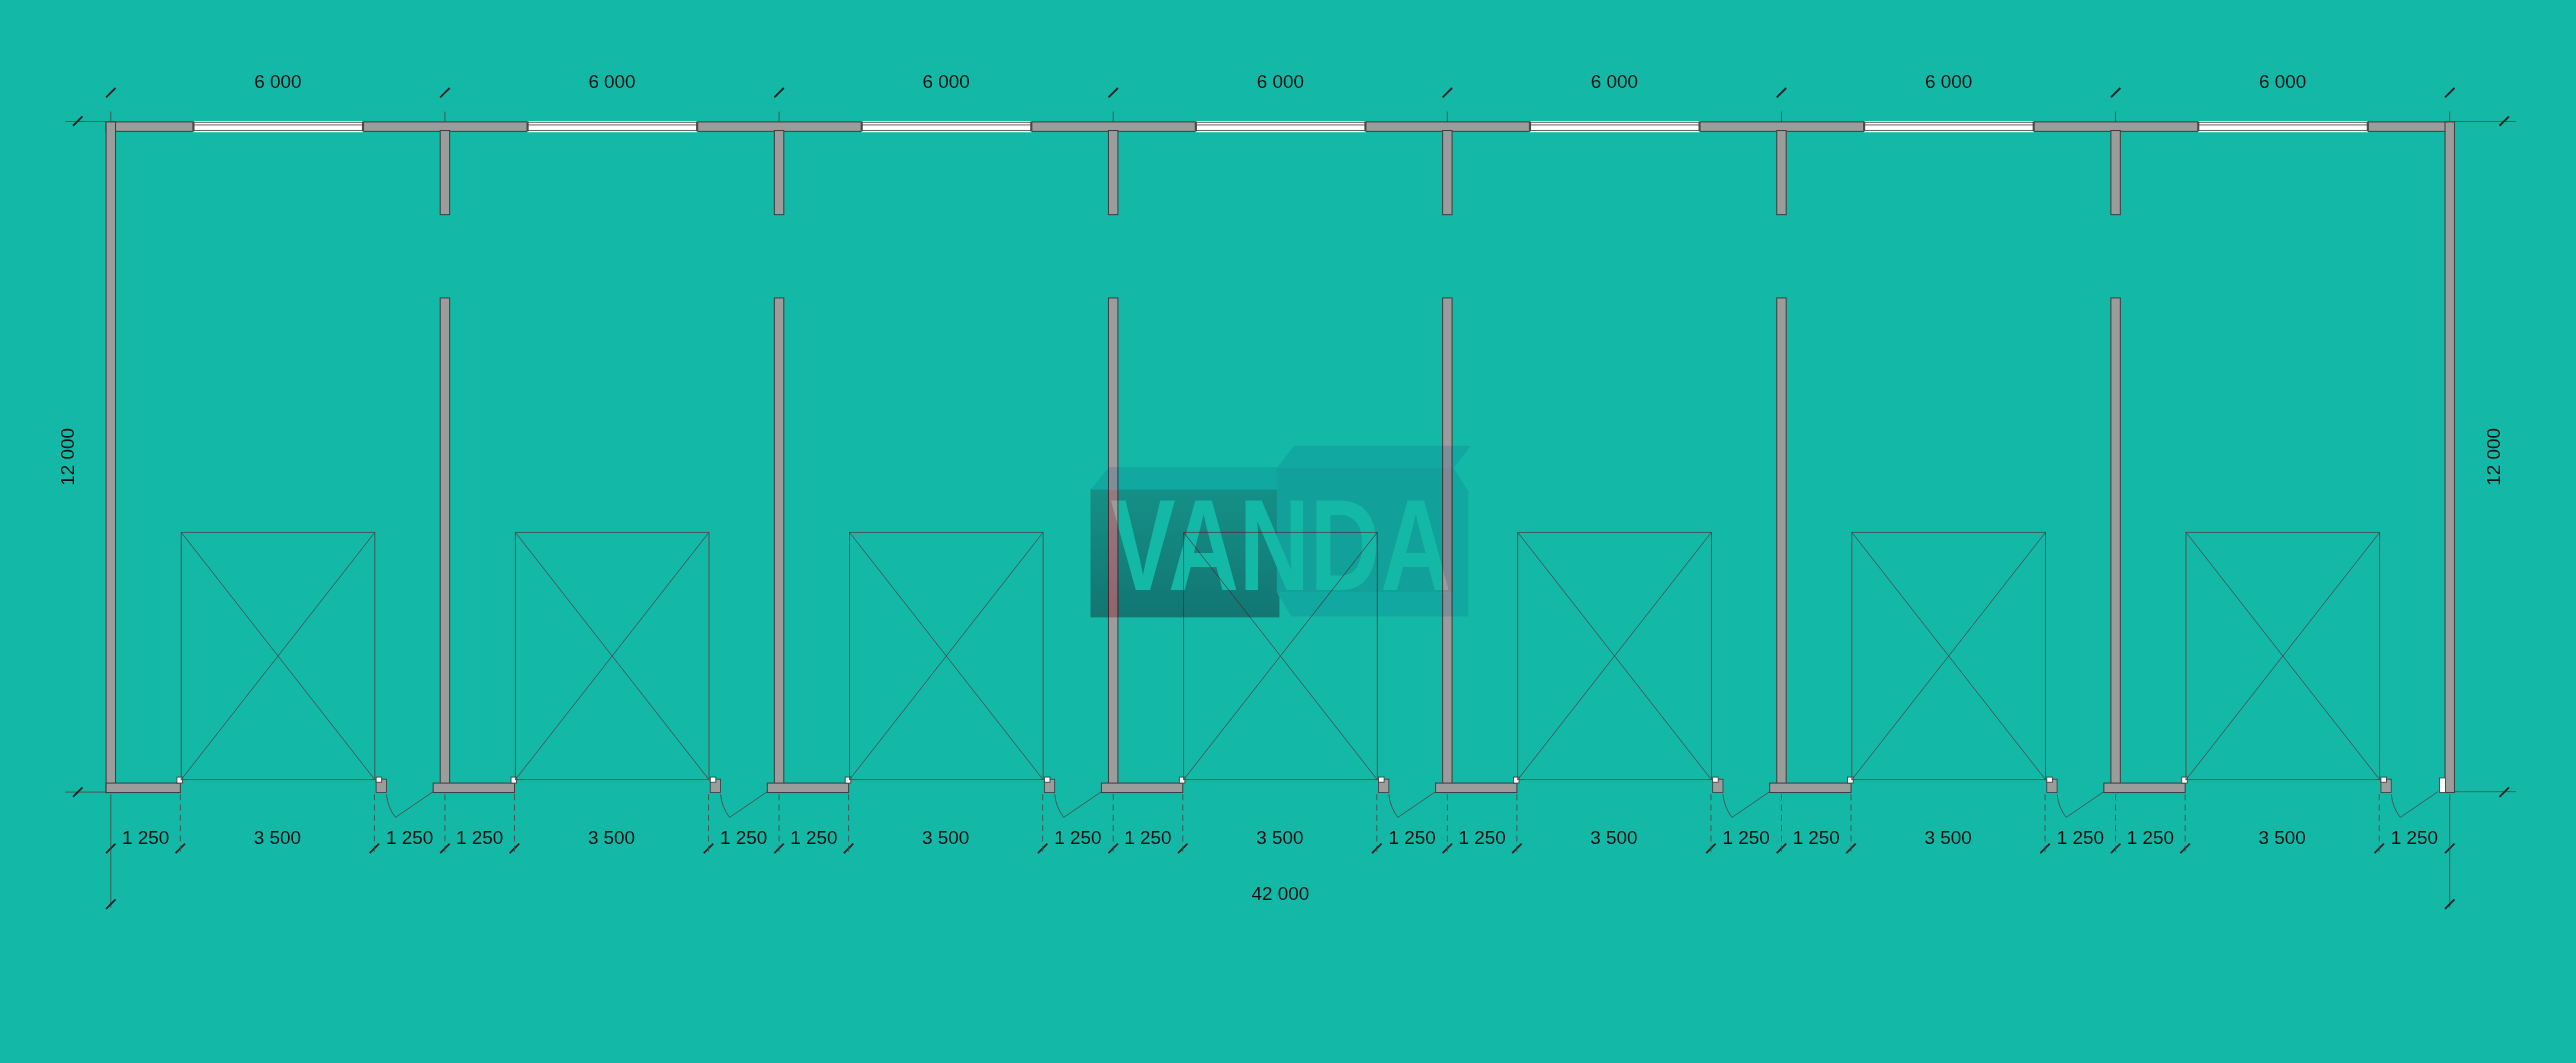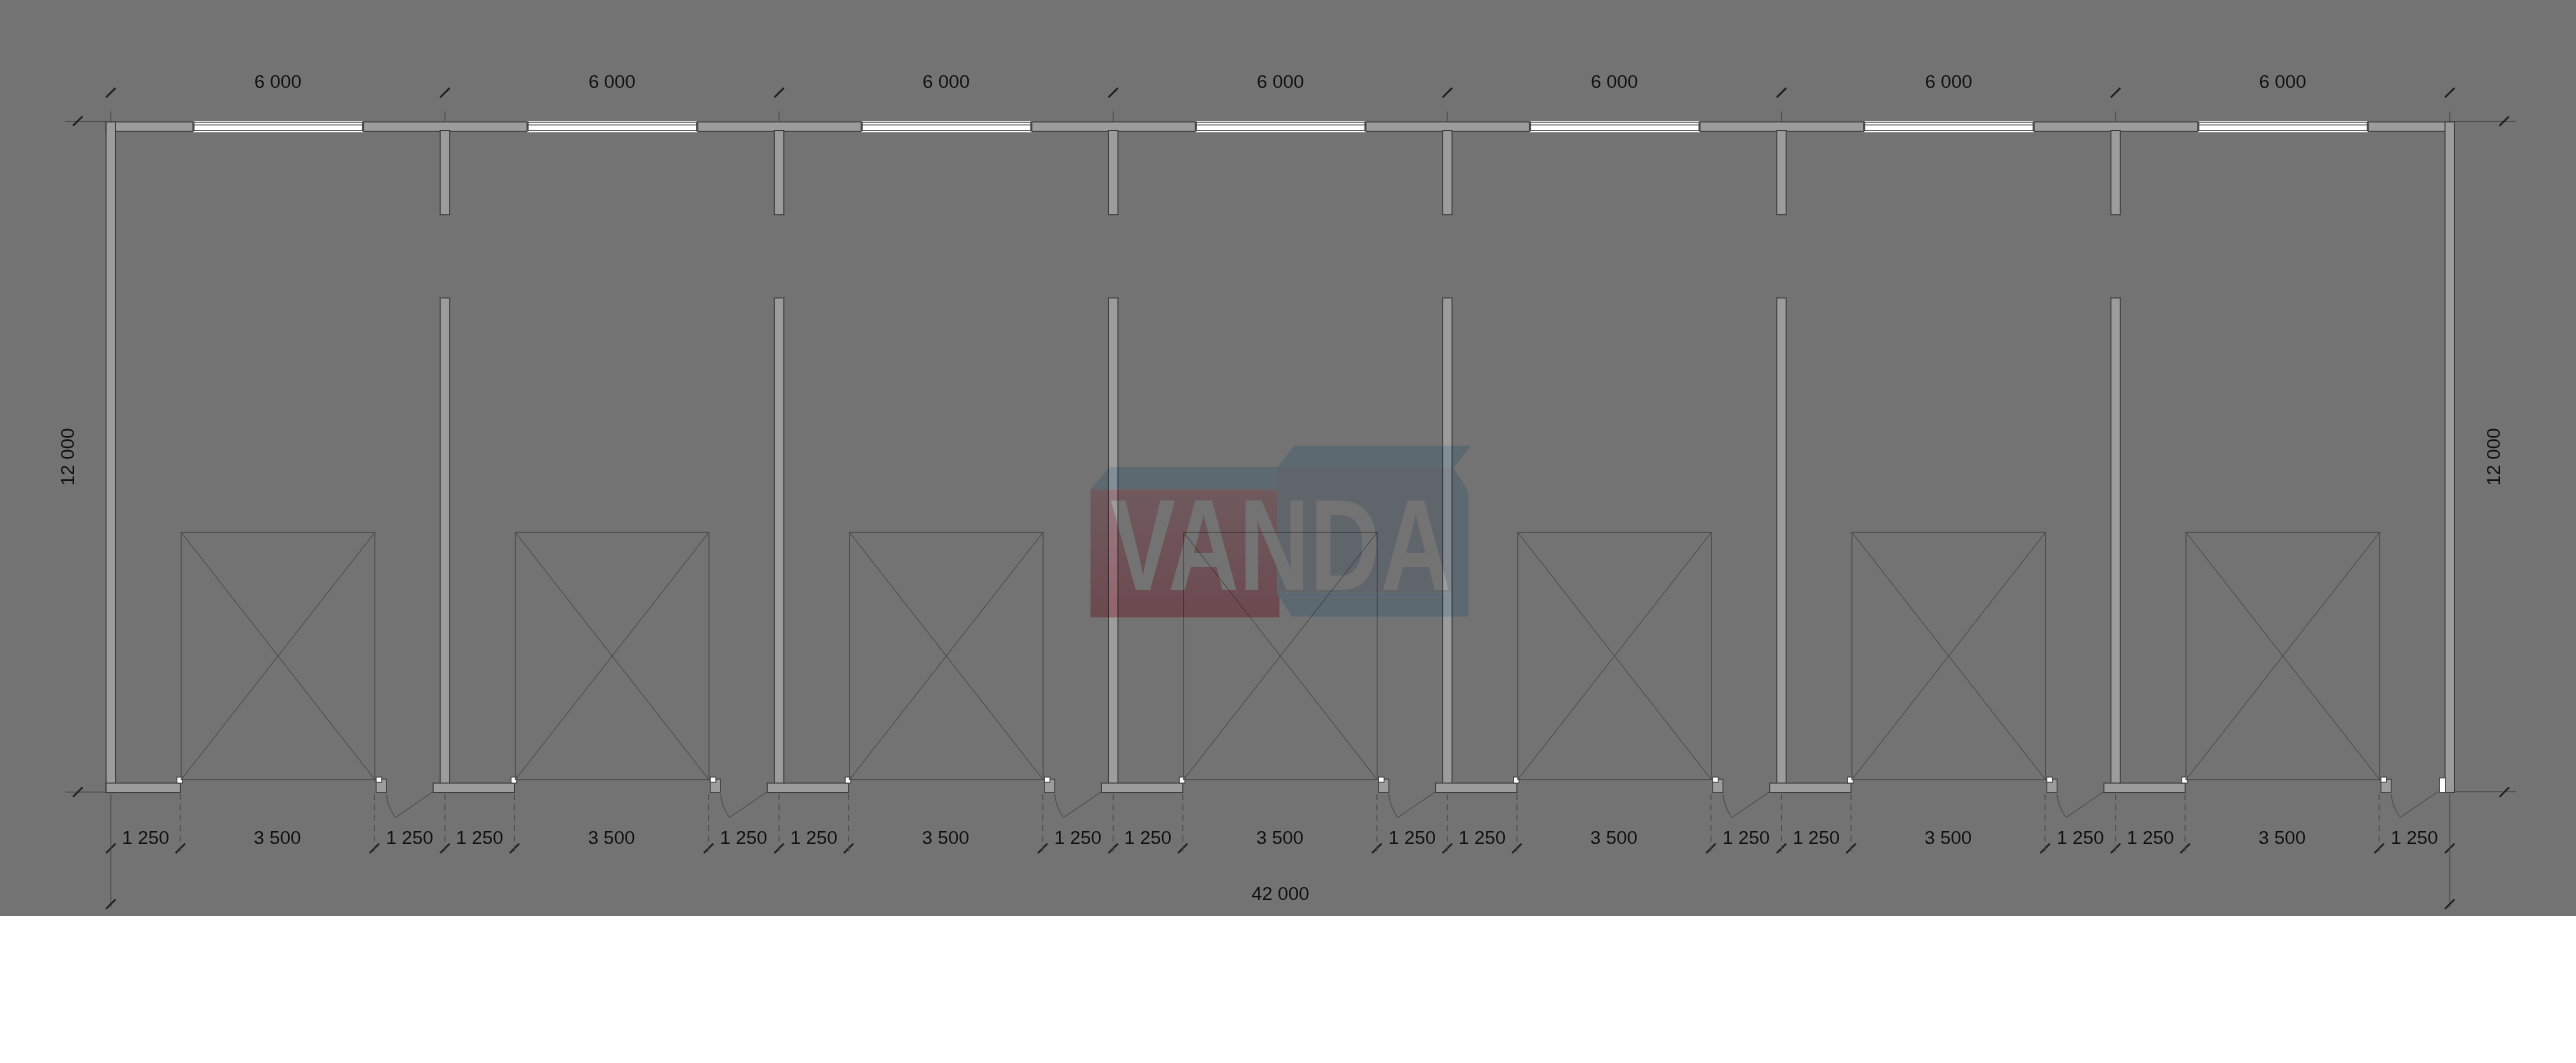--- a/index.html
+++ b/index.html
@@ -1,16 +1,16 @@
 <!DOCTYPE html>
 <html style="font-size:13.7px"><head>
 <meta charset="utf-8">
 <style>
   html,body{margin:0;padding:0;background:#fff;}
-  #stage{position:relative;width:2576px;height:916px;background:#737373;overflow:hidden;
+  #stage{position:relative;width:2576px;height:1063px;background:#14b8a6;overflow:hidden;
          font-family:"Liberation Sans",sans-serif;}
   #plan-svg{position:absolute;left:0;top:0;}
   #logo-svg{position:absolute;left:0;top:0;mix-blend-mode:multiply;pointer-events:none;}
   text{font-family:"Liberation Sans",sans-serif;}
 </style>
 </head>
 <body>
 
 <div id="stage">
   <svg id="plan-svg" width="2576" height="1063" viewBox="0 0 3000 1238">

